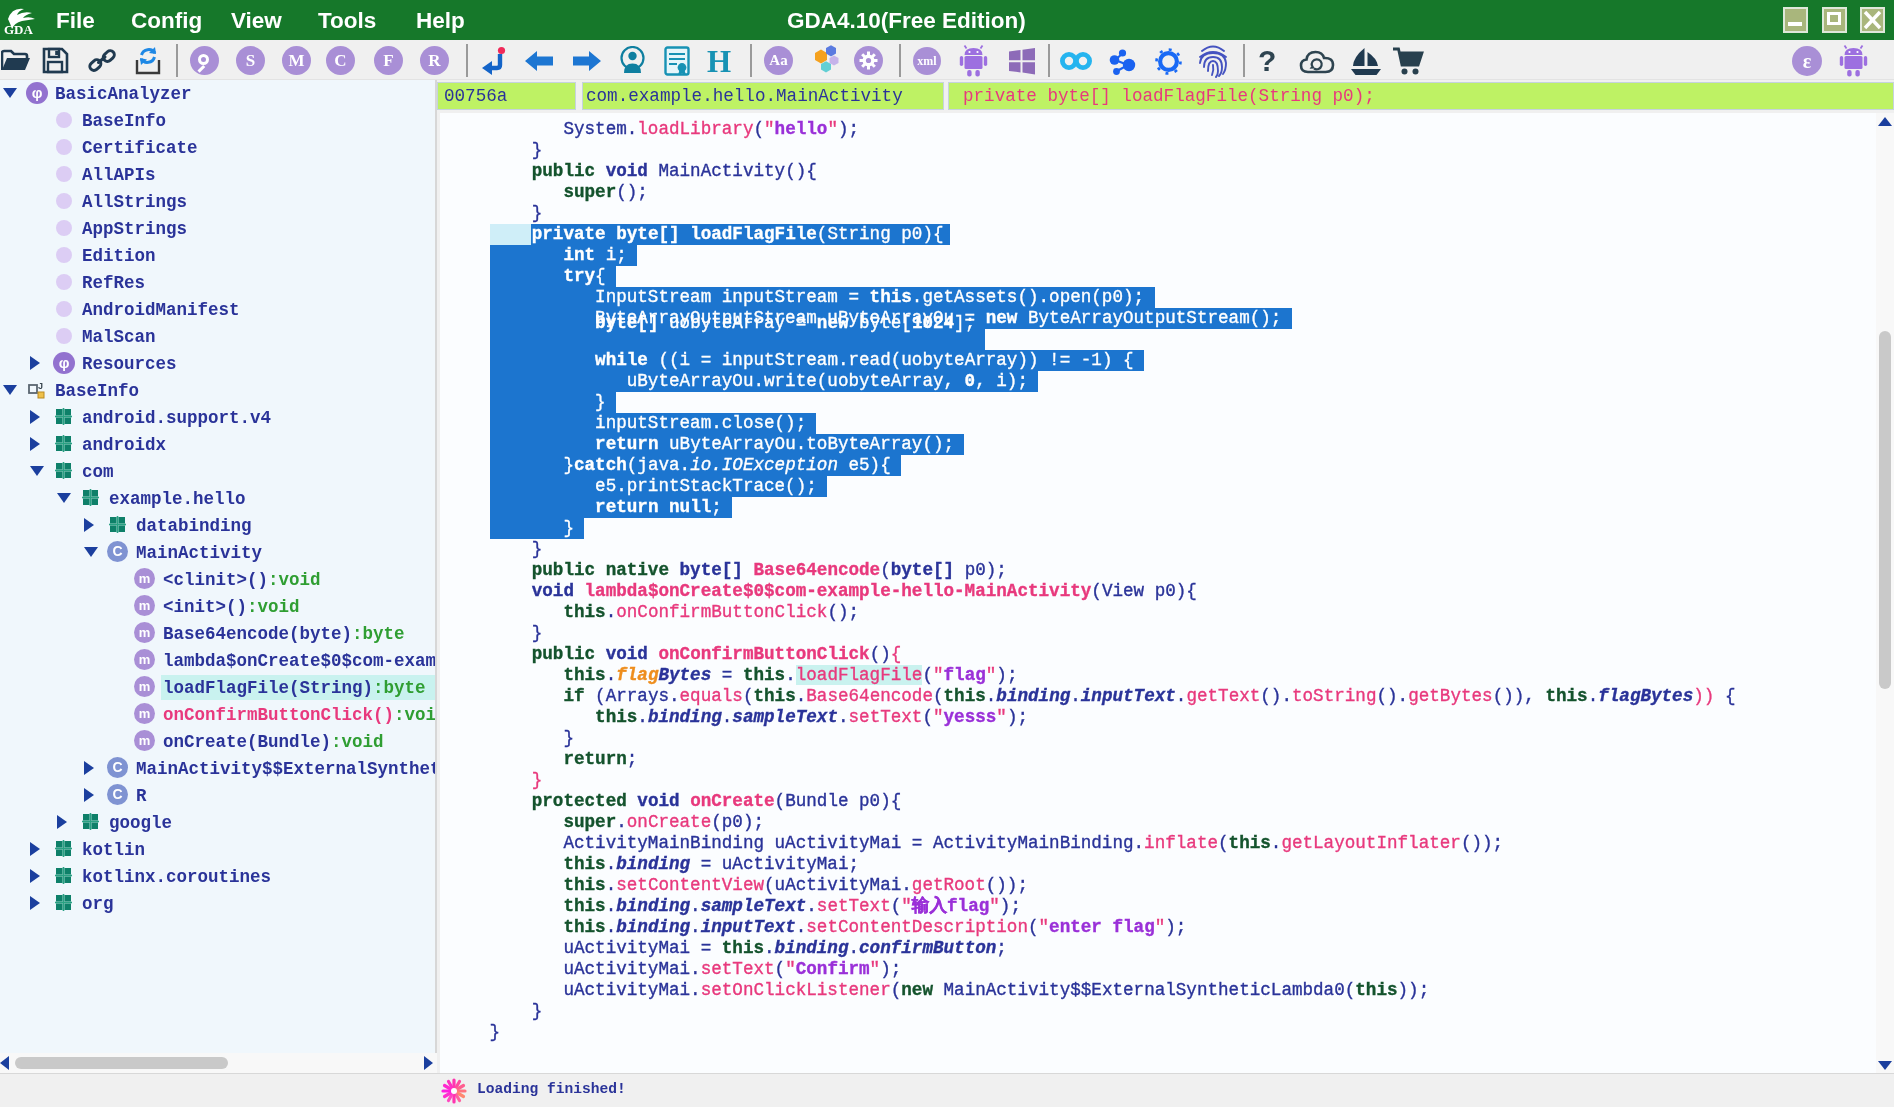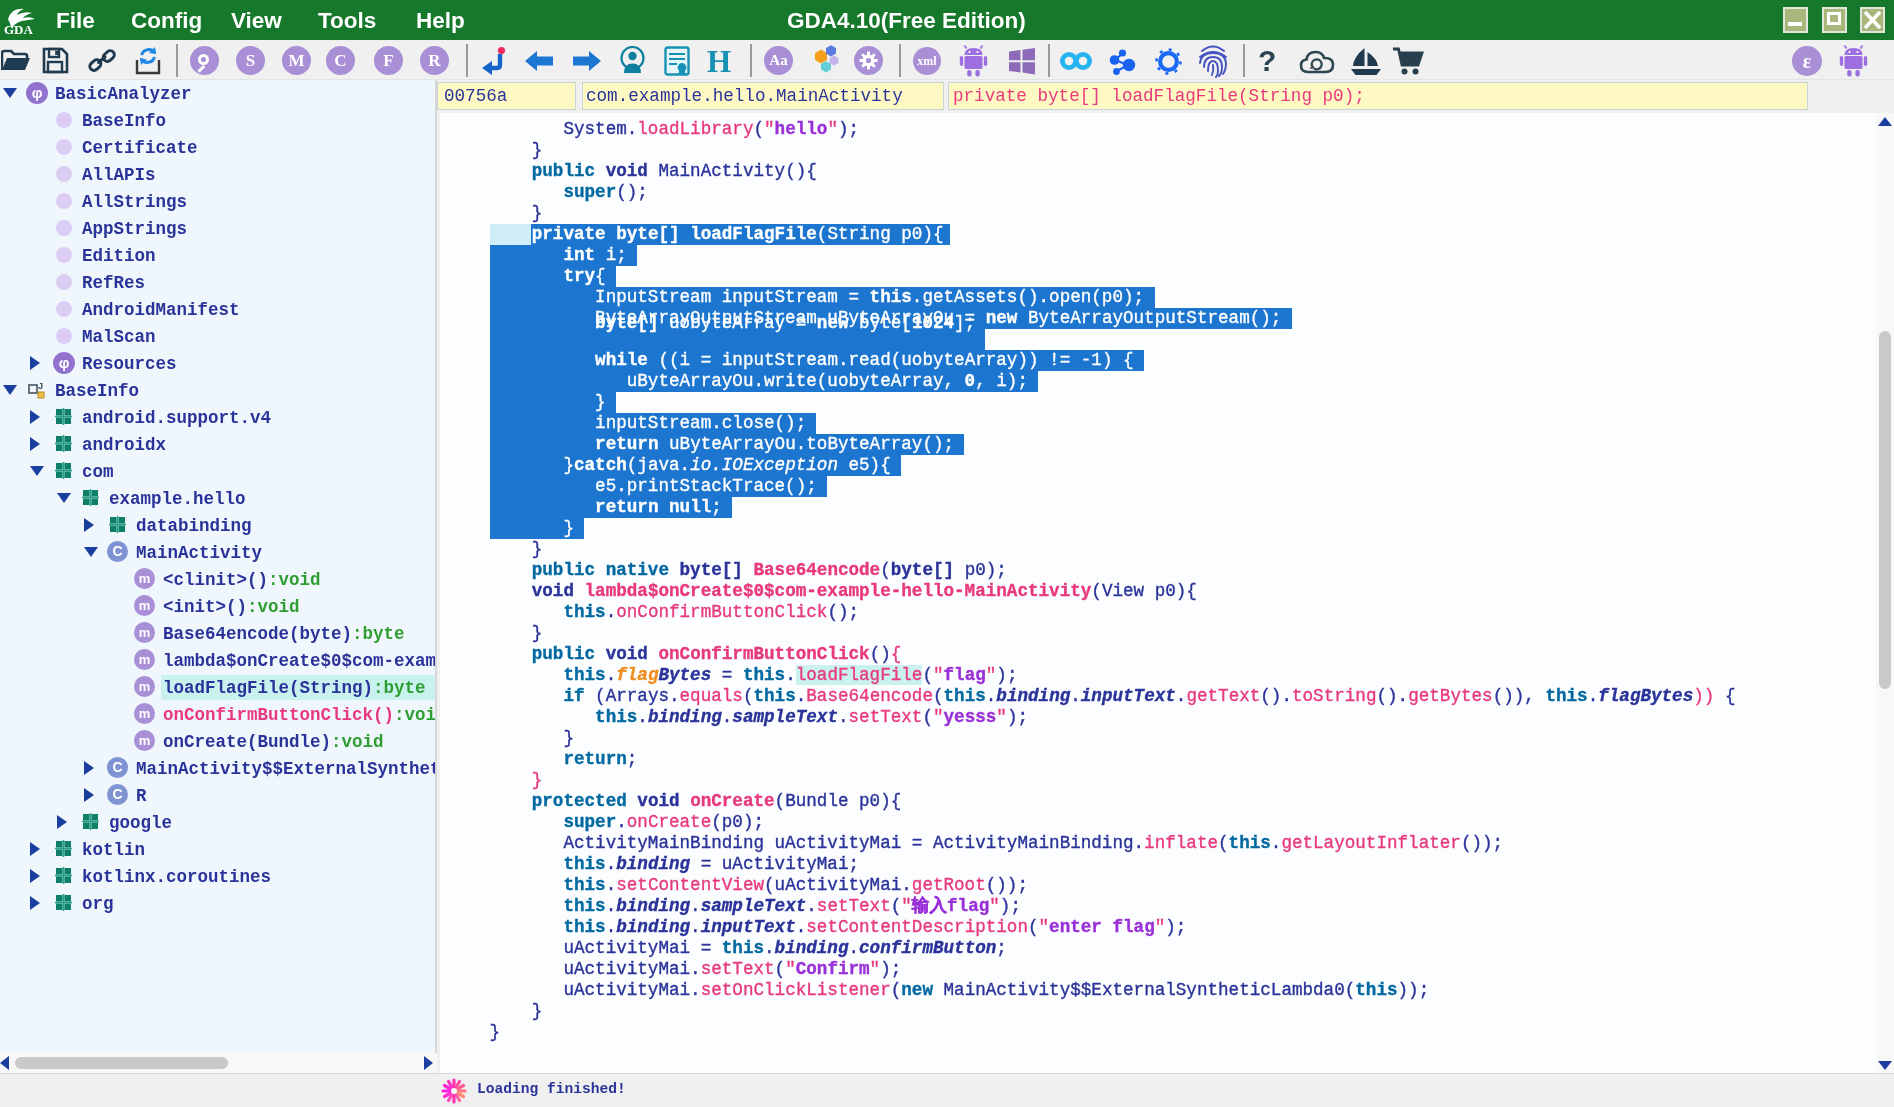--- a/index.html
+++ b/index.html
@@ -11,21 +11,21 @@
   border-bottom:1px solid #e3e3e3; }
 .tsep { position:absolute; top:44px; width:2px; height:33px; background:#9a9a9a; }
 .cbtn { position:absolute; border-radius:50%; background:#a98fd6; color:#fff; font-weight:bold;
   font-family:"Liberation Serif",serif; display:flex; align-items:center; justify-content:center; }
 .mag { width:11px; height:11px; border:3px solid #fff; border-radius:50%; position:relative; margin:-3px 0 0 -3px; }
 .mag:after { content:""; position:absolute; left:-1px; top:8px; width:3.4px; height:7.5px; background:#fff; transform:rotate(45deg); }
 .gw { position:absolute; left:5px; top:5px; }
 #winbtns { position:absolute; top:7px; left:1783px; }
 .wb { position:absolute; width:25px; height:26px; background:#a9b67c; border:2px solid #dfe8da; top:0; }
 #hdr { position:absolute; left:437px; top:80px; width:1457px; height:33px; background:#f0f0f0; }
-.hcell { position:absolute; top:2px; height:28px; background:#fef9c3; border:1px solid #c5d3dd;
+.hcell { position:absolute; top:2px; height:28px; background:#bef264; border:1px solid #c5d3dd;
   font-family:"Liberation Mono",monospace; font-size:17.6px; color:#2a3399; line-height:26px; white-space:pre; overflow:hidden; }
 #tree { position:absolute; left:0; top:80px; width:437px; height:973px; background:#f0f7fc; overflow:hidden;
   border-right:2px solid #d7d7d7; }
 .trow { position:absolute; left:0; width:100%; height:27px; }
 .ttxt { position:absolute; top:0; height:27px; line-height:28px; font-family:"Liberation Mono",monospace;
   font-weight:bold; font-size:17.5px; color:#2a3399; white-space:pre; }
 .ttxt i { font-style:normal; }
 .ttxt .g { color:#2f9e32; }
 .ttxt .p { color:#e8397d; }
 .thl { position:absolute; top:1px; height:25px; right:0; background:#c9f2ef; }
@@ -38,21 +38,21 @@
 .ic.phi { width:22px; height:22px; background:#9272cf; font-size:15px; line-height:22px; }
 .ic.dot { width:16px; height:16px; background:#dccdf4; margin:3px; }
 .ic.cls { width:21px; height:21px; background:#7f93d2; font-size:14px; line-height:21px; }
 .ic.mth { width:21px; height:21px; background:#a98fd6; font-size:13px; line-height:21px; }
 .icsvg { display:block; margin:2px 0 0 2px; }
 #code { position:absolute; left:440px; top:113px; width:1436px; height:960px; background:#fbfdff; overflow:hidden; }
 .cl { position:absolute; left:0; width:100%; height:21px; padding-left:49.5px; line-height:21.5px;
   font-family:"Liberation Mono",monospace; font-size:17.6px; color:#2a3399; white-space:pre;
   -webkit-text-stroke:0.35px currentColor; }
 .cl i { font-style:normal; }
-.cl .k { color:#0369a1; font-weight:bold;text-align:right; }
+.cl .k { color:#14532d; font-weight:bold;text-align:right; }
 .cl .t { color:#2a3399; font-weight:bold; }
 .cl .m { color:#e8397d; }
 .cl .M { color:#e8397d; font-weight:bold; }
 .cl .f { color:#2a3399; font-style:italic; font-weight:bold; }
 .cl .s { color:#9a30d8; font-weight:bold;margin-top:32px; }
 .cl .q { color:#e8397d; }
 .cl .o { color:#ee8e1e; font-style:italic; font-weight:bold; }
 .cl .hl { background:#c9f2ef; }
 .cl.sel { color:#fff; }
 .cl.sel .b { font-weight:bold; }
@@ -276,21 +276,21 @@
     </svg></div>
 <div class="tsep" style="left:176px"></div>
 <div class="tsep" style="left:466px"></div>
 <div class="tsep" style="left:750px"></div>
 <div class="tsep" style="left:899px"></div>
 <div class="tsep" style="left:1048px"></div>
 <div class="tsep" style="left:1243px"></div>
 <div id="hdr">
   <div class="hcell" style="left:0px;width:139px;padding-left:6px">00756a</div>
   <div class="hcell" style="left:145px;width:362px;padding-left:3px">com.example.hello.MainActivity</div>
-  <div class="hcell" style="left:511px;width:860px;padding-left:4px;color:#e8397d">private byte[] loadFlagFile(String p0);</div>
+  <div class="hcell" style="left:511px;width:946px;padding-left:14px;color:#e8397d">private byte[] loadFlagFile(String p0);</div>
 </div>
 <div id="tree">
 <div class="trow" style="top:0px">
       <span class="ar down" style="left:3px"></span>
       <span class="icw" style="left:26px">
         <span class="ic phi">φ</span>
       </span>
       <span class="ttxt" style="left:55px">BasicAnalyzer</span>
     </div>
 <div class="trow" style="top:27px">

